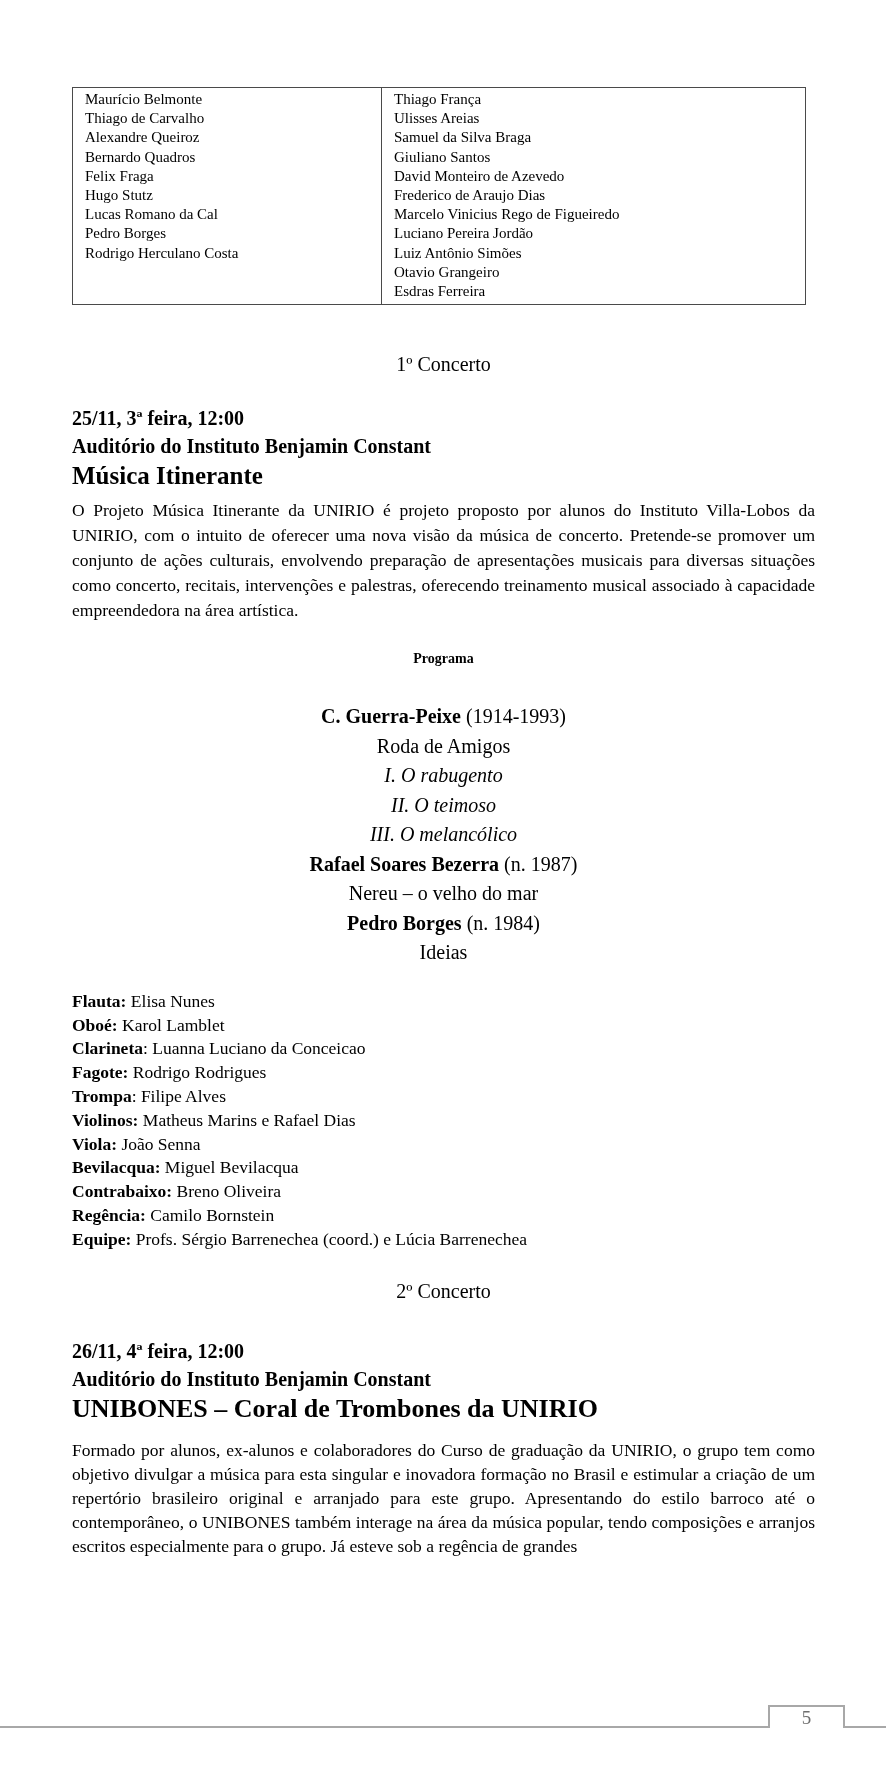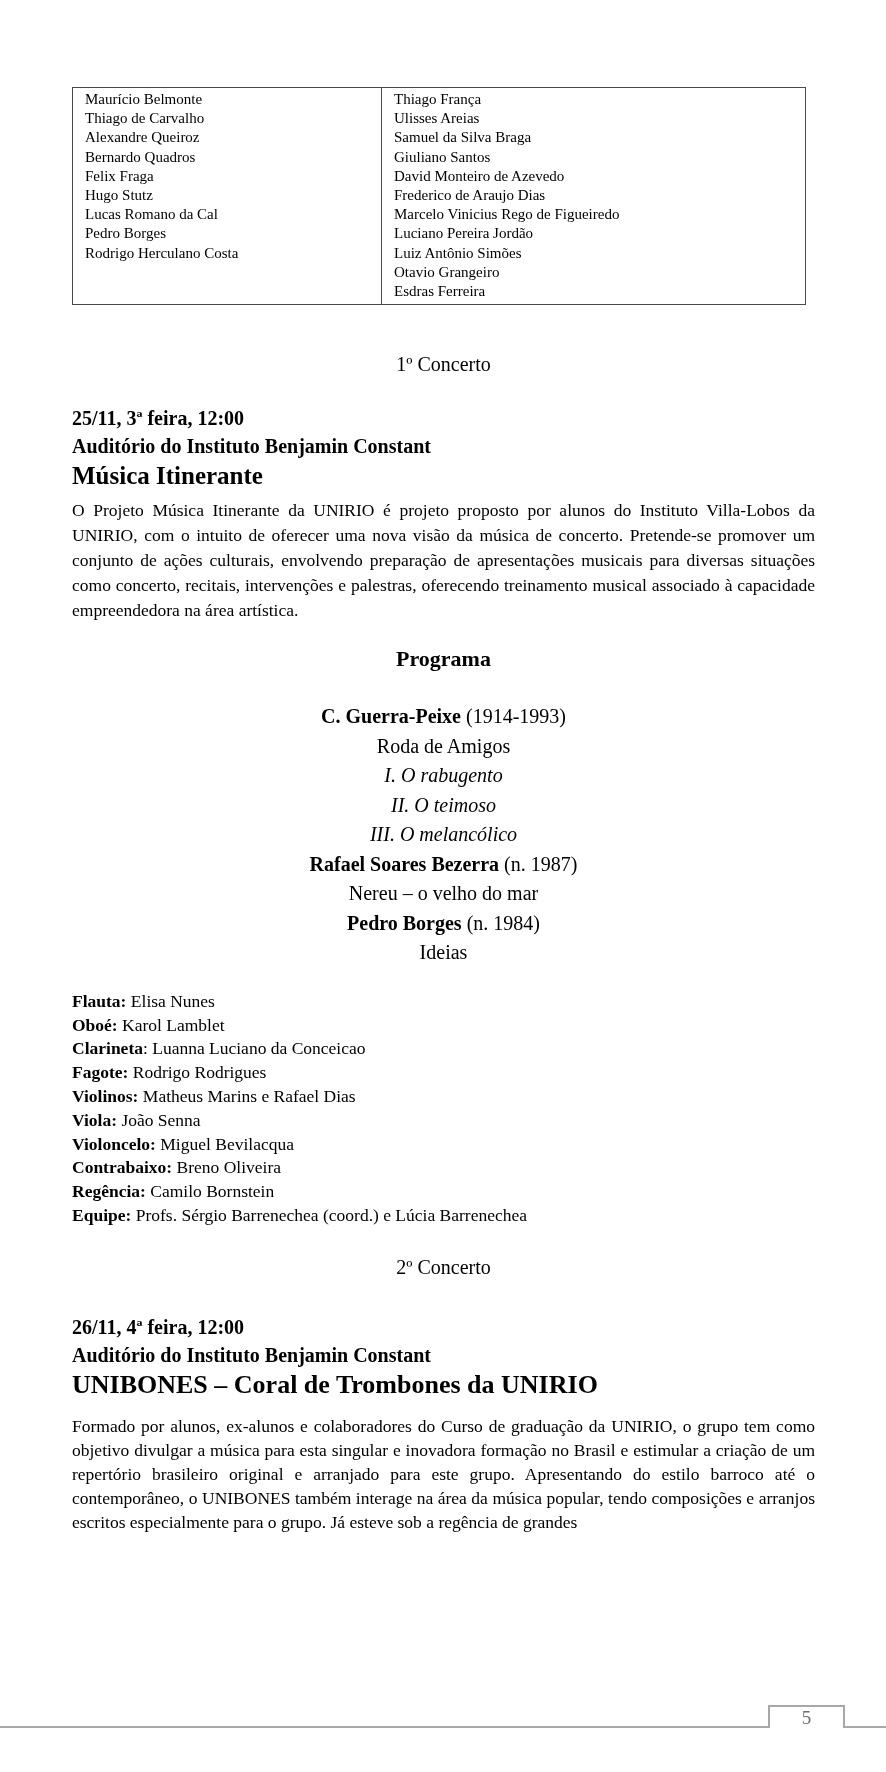--- a/index.html
+++ b/index.html
@@ -42,21 +42,21 @@
 
   .para {
     margin-top: 6px;
     font-size: 17.5px;
     line-height: 25px;
     text-align: justify;
   }
 
   .program-heading {
     margin-top: 23px;
-    font-size: 22px;
+    font-size: 14px;
     line-height: 26px;
     font-weight: bold;
     text-align: center;
   }
   .program {
     margin-top: 30px;
     font-size: 20px;
     line-height: 29.5px;
     text-align: center;
   }
@@ -155,23 +155,24 @@
       <div><span>Nereu – o velho do mar</span></div>
       <div><span class="b">Pedro Borges</span><span> (n. 1984)</span></div>
       <div><span>Ideias</span></div>
     </div>
 
     <div class="performers">
       <div><span class="b">Flauta:</span><span> Elisa Nunes</span></div>
       <div><span class="b">Oboé:</span><span> Karol Lamblet</span></div>
       <div><span class="b">Clarineta</span><span>: Luanna Luciano da Conceicao</span></div>
       <div><span class="b">Fagote:</span><span> Rodrigo Rodrigues</span></div>
+      <div><span class="b">Trompa</span><span>: Filipe Alves</span></div>
       <div><span class="b">Violinos:</span><span> Matheus Marins e Rafael Dias</span></div>
       <div><span class="b">Viola:</span><span> João Senna</span></div>
-      <div><span class="b">Violoncelo:</span><span> Miguel Bevilacqua</span></div>
+      <div><span class="b">Bevilacqua:</span><span> Miguel Bevilacqua</span></div>
       <div><span class="b">Contrabaixo:</span><span> Breno Oliveira</span></div>
       <div><span class="b">Regência:</span><span> Camilo Bornstein</span></div>
       <div><span class="b">Equipe:</span><span> Profs. Sérgio Barrenechea (coord.) e Lúcia Barrenechea</span></div>
     </div>
 
     <div class="concert-title concert-title-2">2º Concerto</div>
 
     <div class="meta-block meta-block-2">
       <div class="meta-line">26/11, 4ª feira, 12:00</div>
       <div class="meta-line">Auditório do Instituto Benjamin Constant</div>

